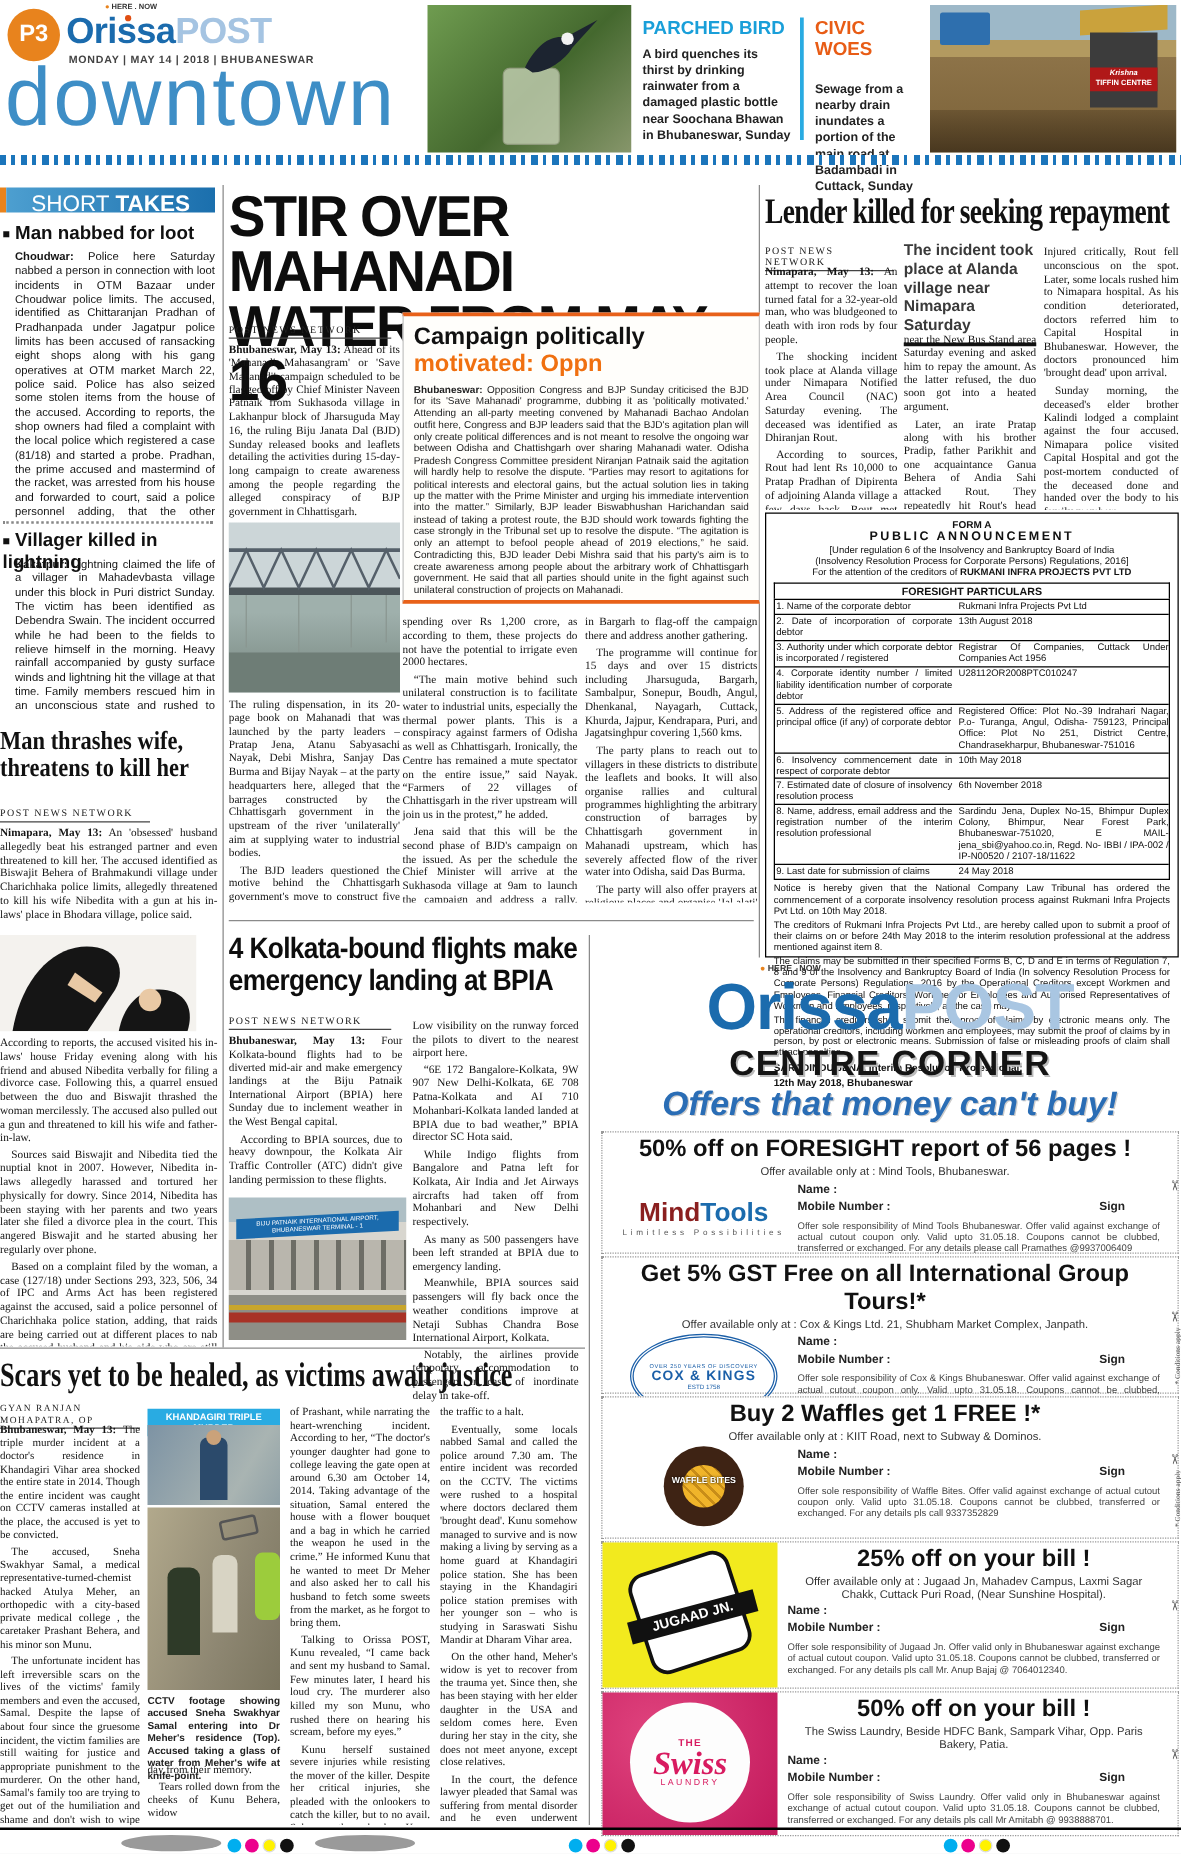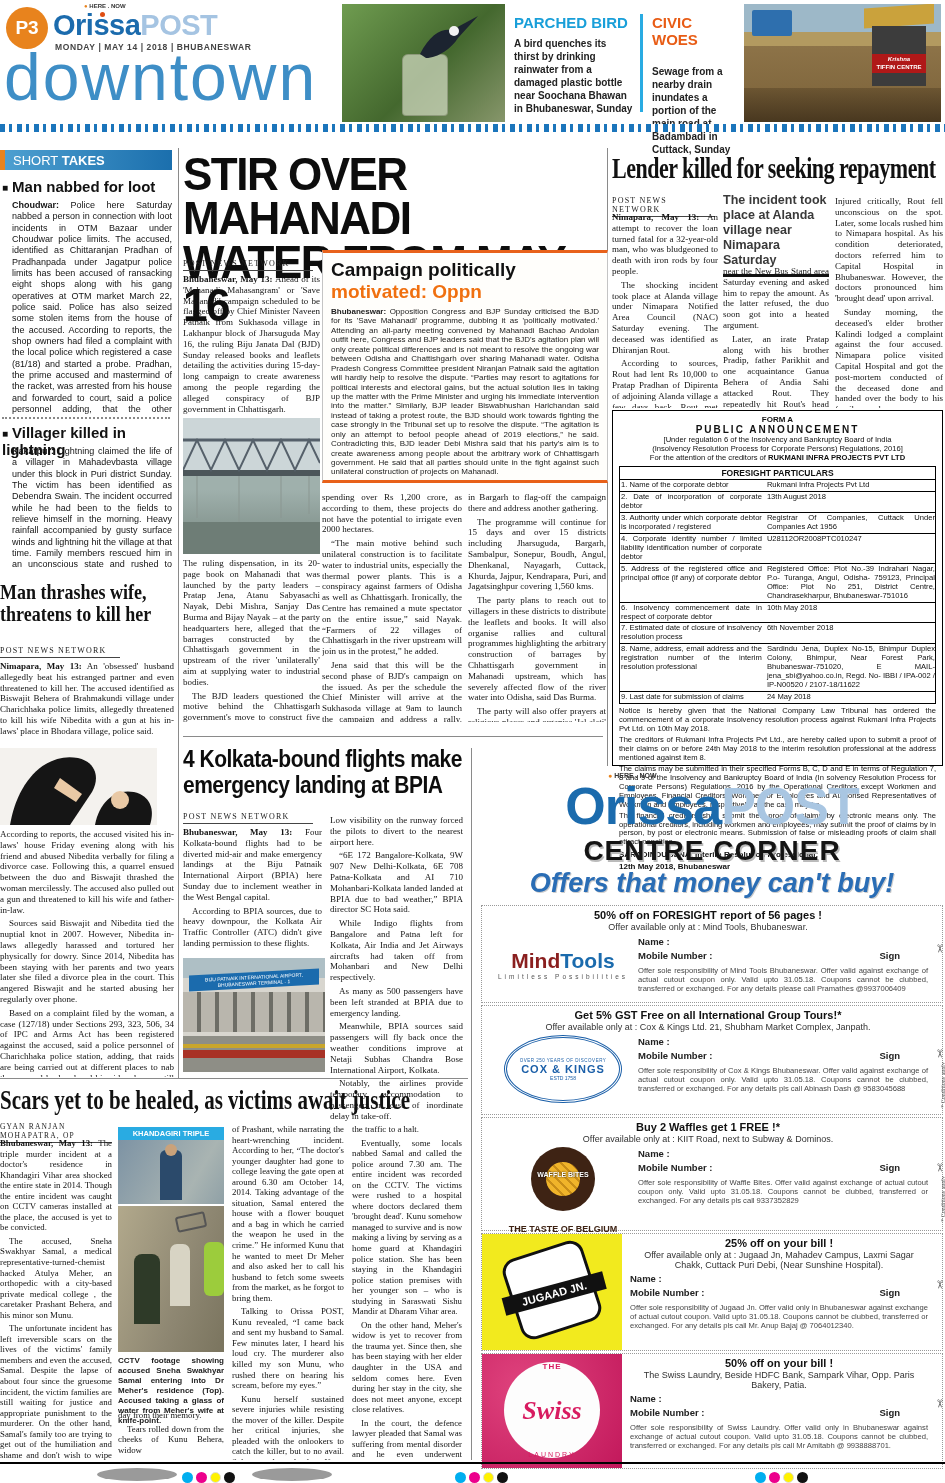--- a/index.html
+++ b/index.html
@@ -25,21 +25,21 @@
   .serhead{font-family:"Liberation Serif",serif;font-weight:bold;color:#111;transform-origin:top left}
   .oppn-title{font-family:"Liberation Sans",sans-serif;font-weight:bold;font-size:19px;color:#111}
   .oppn-orange{color:#f07010}
   .pull{font-family:"Liberation Sans",sans-serif;font-weight:bold;font-size:12.5px;line-height:1.2;
         color:#3a3a3a;border-bottom:3px solid #111;padding-bottom:6px}
   .pa{font-family:"Liberation Sans",sans-serif;font-size:7.6px;line-height:1.18;color:#111}
   .pa-row{display:flex;border-top:1px solid #000}
   .pa-lbl{width:46%;padding:1px 3px 1px 1px;text-align:justify}
   .pa-val{width:54%;padding:1px 0 1px 2px;text-align:justify}
   .coupon{position:relative;border:1px dotted #999;margin-bottom:2px;padding:3px 14px 3px 6px;background:#fff}
-  .offer{font-family:"Liberation Sans",sans-serif;font-weight:bold;font-size:11px;text-align:center;color:#111}
+  .offer{font-family:"Liberation Sans",sans-serif;font-weight:bold;font-size:19px;text-align:center;color:#111}
   .venue{font-family:"Liberation Sans",sans-serif;font-size:9px;text-align:center;color:#333;margin-top:1px}
   .cbody{display:flex;margin-top:3px}
   .clogo{width:150px;flex:none;display:flex;flex-direction:column;align-items:center;justify-content:center}
   .cright{flex:1;font-family:"Liberation Sans",sans-serif}
   .clabel{font-weight:bold;font-size:9.5px;color:#222;line-height:1.5}
   .csign{float:right;font-weight:bold;font-size:9.5px;margin-right:28px}
   .cfine{font-size:7.6px;line-height:1.25;color:#444;text-align:justify;margin-top:2px}
   .scissors{position:absolute;right:-2px;top:38%;font-size:11px;color:#555;transform:rotate(90deg)}
   .conds{position:absolute;right:2px;top:52%;font-size:6px;color:#555;transform:rotate(-90deg);transform-origin:right top;white-space:nowrap}
   .dotline{border-top:2px dotted #888}
@@ -99,21 +99,21 @@
   <div class="ab ticker" style="left:0;top:124px;width:945px;height:8px"></div>
 
   <div class="ab rule" style="left:178px;top:148px;width:1px;height:930px"></div>
   <div class="ab rule" style="left:607px;top:148px;width:1px;height:618px"></div>
   <div class="ab rule" style="left:471px;top:748px;width:1px;height:712px"></div>
   <div class="ab rule" style="left:183px;top:736px;width:420px;height:1px"></div>
   <div class="ab rule" style="left:0;top:1078px;width:468px;height:1px"></div>
 
   <div class="ab" style="left:0;top:150px;width:172px;height:20px;display:flex">
     <div style="width:5px;background:#e8831d"></div>
-    <div class="san" style="flex:1;background:linear-gradient(90deg,#4d9fd0,#1b6fad);color:#fff;font-size:13px;padding:3px 0 0 8px">
+    <div class="san" style="flex:1;background:linear-gradient(90deg,#4d9fd0,#1b6fad);color:#fff;font-size:18px;padding:3px 0 0 20px">
       <span>SHORT </span><b>TAKES</b>
     </div>
   </div>
 
   <div class="ab sthead" style="left:2px;top:178px;width:172px">
     <span class="sq">■</span><span>Man nabbed for loot</span>
   </div>
   <div class="ab san sansb clip" style="left:12px;top:200px;width:160px;height:214px">
     <b>Choudwar:</b>
     <span>Police here Saturday nabbed a person in connection with loot incidents in OTM Bazaar under Choudwar police limits. The accused, identified as Chittaranjan Pradhan of Pradhanpada under Jagatpur police limits has been accused of ransacking eight shops along with his gang operatives at OTM market March 22, police said. Police has also seized some stolen items from the house of the accused. According to reports, the shop owners had filed a complaint with the local police which registered a case (81/18) and started a probe. Pradhan, the prime accused and mastermind of the racket, was arrested from his house and forwarded to court, said a police personnel adding, that the other operatives of the gang will be arrested soon.</span>
@@ -372,31 +372,31 @@
     </div>
 
     <div class="coupon" style="height:118px;padding-left:0">
       <div class="ab" style="left:0;top:0;width:140px;height:100%;background:#f2ea1e">
         <div class="ab" style="left:28px;top:14px;width:84px;height:84px;background:#fff;border:3px solid #111;border-radius:14px;transform:rotate(-18deg)">
           <div class="san" style="position:absolute;left:-12px;top:34px;width:104px;background:#111;color:#fff;font-size:11px;font-weight:bold;text-align:center;padding:3px 0;transform:rotate(3deg)">JUGAAD JN.</div>
         </div>
       </div>
       <div style="margin-left:148px">
         <div class="offer">25% off on your bill !</div>
-        <div class="venue">Offer available only at : Jugaad Jn, Mahadev Campus, Laxmi Sagar Chakk, Cuttack Puri Debi, (Near Sunshine Hospital).</div>
+        <div class="venue">Offer available only at : Jugaad Jn, Mahadev Campus, Laxmi Sagar Chakk, Cuttack Puri Road, (Near Sunshine Hospital).</div>
         <div class="clabel san" style="margin-top:2px">Name :</div>
         <div class="clabel san"><span class="csign">Sign</span><span>Mobile Number :</span></div>
         <div class="cfine san">Offer sole responsibility of Jugaad Jn. Offer valid only in Bhubaneswar against exchange of actual cutout coupon. Valid upto 31.05.18. Coupons cannot be clubbed, transferred or exchanged. For any details pls call Mr. Anup Bajaj @ 7064012340.</div>
       </div>
       <div class="scissors">✂</div>
     </div>
 
     <div class="coupon" style="height:116px;padding-left:0">
       <div class="ab" style="left:0;top:0;width:140px;height:100%;background:radial-gradient(circle at 30% 30%,#e0447e,#c2185b)">
-        <div class="ab" style="left:22px;top:8px;width:96px;height:96px;border-radius:50%;background:#fdfdfd;display:flex;flex-direction:column;align-items:center;justify-content:space-between">
+        <div class="ab" style="left:22px;top:8px;width:96px;height:96px;border-radius:50%;background:#fdfdfd;display:flex;flex-direction:column;align-items:center;justify-content:center">
           <div class="san" style="font-size:8px;font-weight:bold;color:#d81b60;letter-spacing:1px">THE</div>
           <div style="font-family:'Liberation Serif',serif;font-style:italic;font-size:26px;font-weight:bold;color:#d81b60;line-height:.9">Swiss</div>
           <div class="san" style="font-size:7px;color:#d81b60;letter-spacing:2px">LAUNDRY</div>
         </div>
       </div>
       <div style="margin-left:148px">
         <div class="offer">50% off on your bill !</div>
         <div class="venue">The Swiss Laundry, Beside HDFC Bank, Sampark Vihar, Opp. Paris Bakery, Patia.</div>
         <div class="clabel san" style="margin-top:2px">Name :</div>
         <div class="clabel san"><span class="csign">Sign</span><span>Mobile Number :</span></div>

